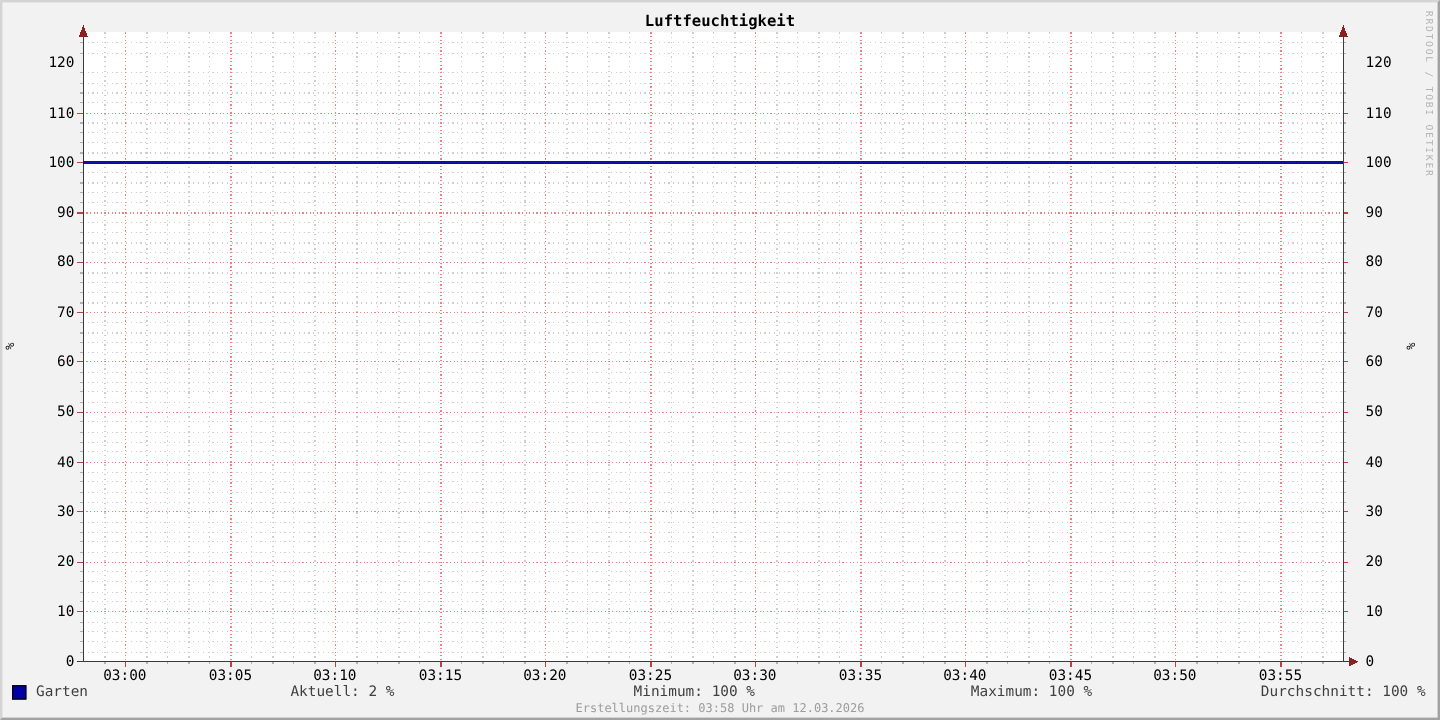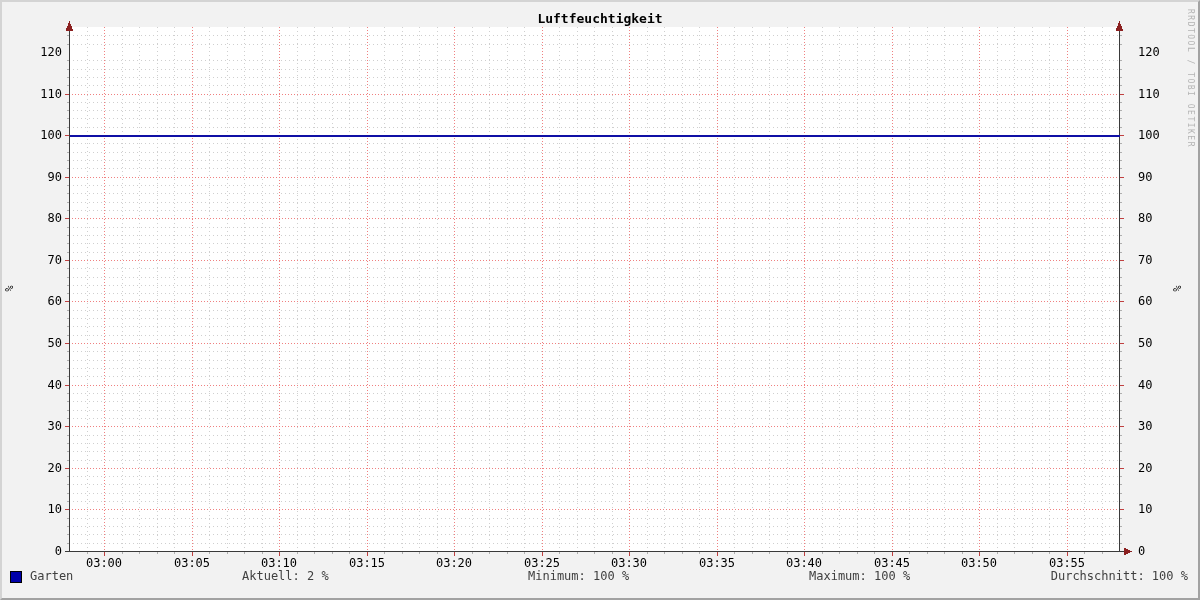--- a/index.html
+++ b/index.html
@@ -413,14 +413,15 @@
 
   <div class="legend-row">
     <span class="legend-swatch" style="background: rgb(0, 0, 168);"></span>
     <span class="legend-series-label">Garten</span>
     <span class="stat-aktuell">Aktuell: 2 %</span>
     <span class="stat-minimum">Minimum: 100 %</span>
     <span class="stat-maximum">Maximum: 100 %</span>
     <span class="stat-durchschnitt">Durchschnitt: 100 %</span>
   </div>
 
+  <div class="footer-note">Erstellungszeit: 03:58 Uhr am 12.03.2026</div>
 
 </div>
 
 </body></html>

